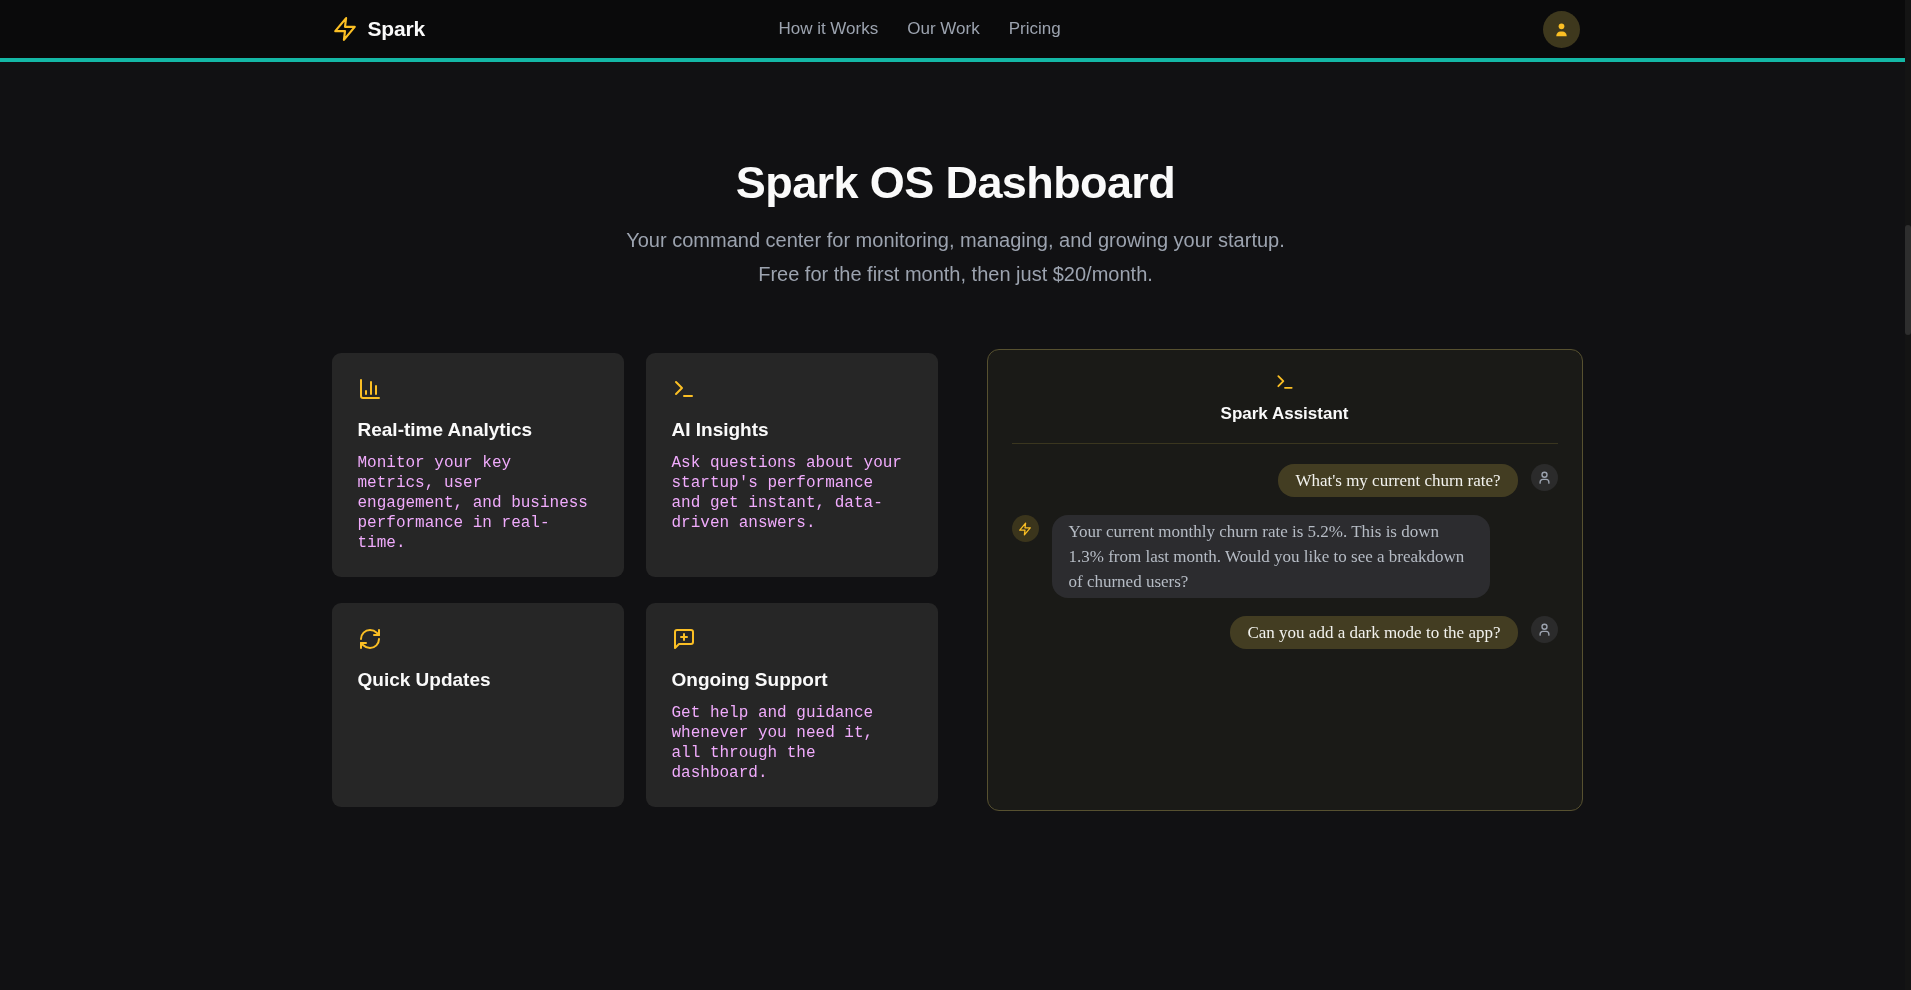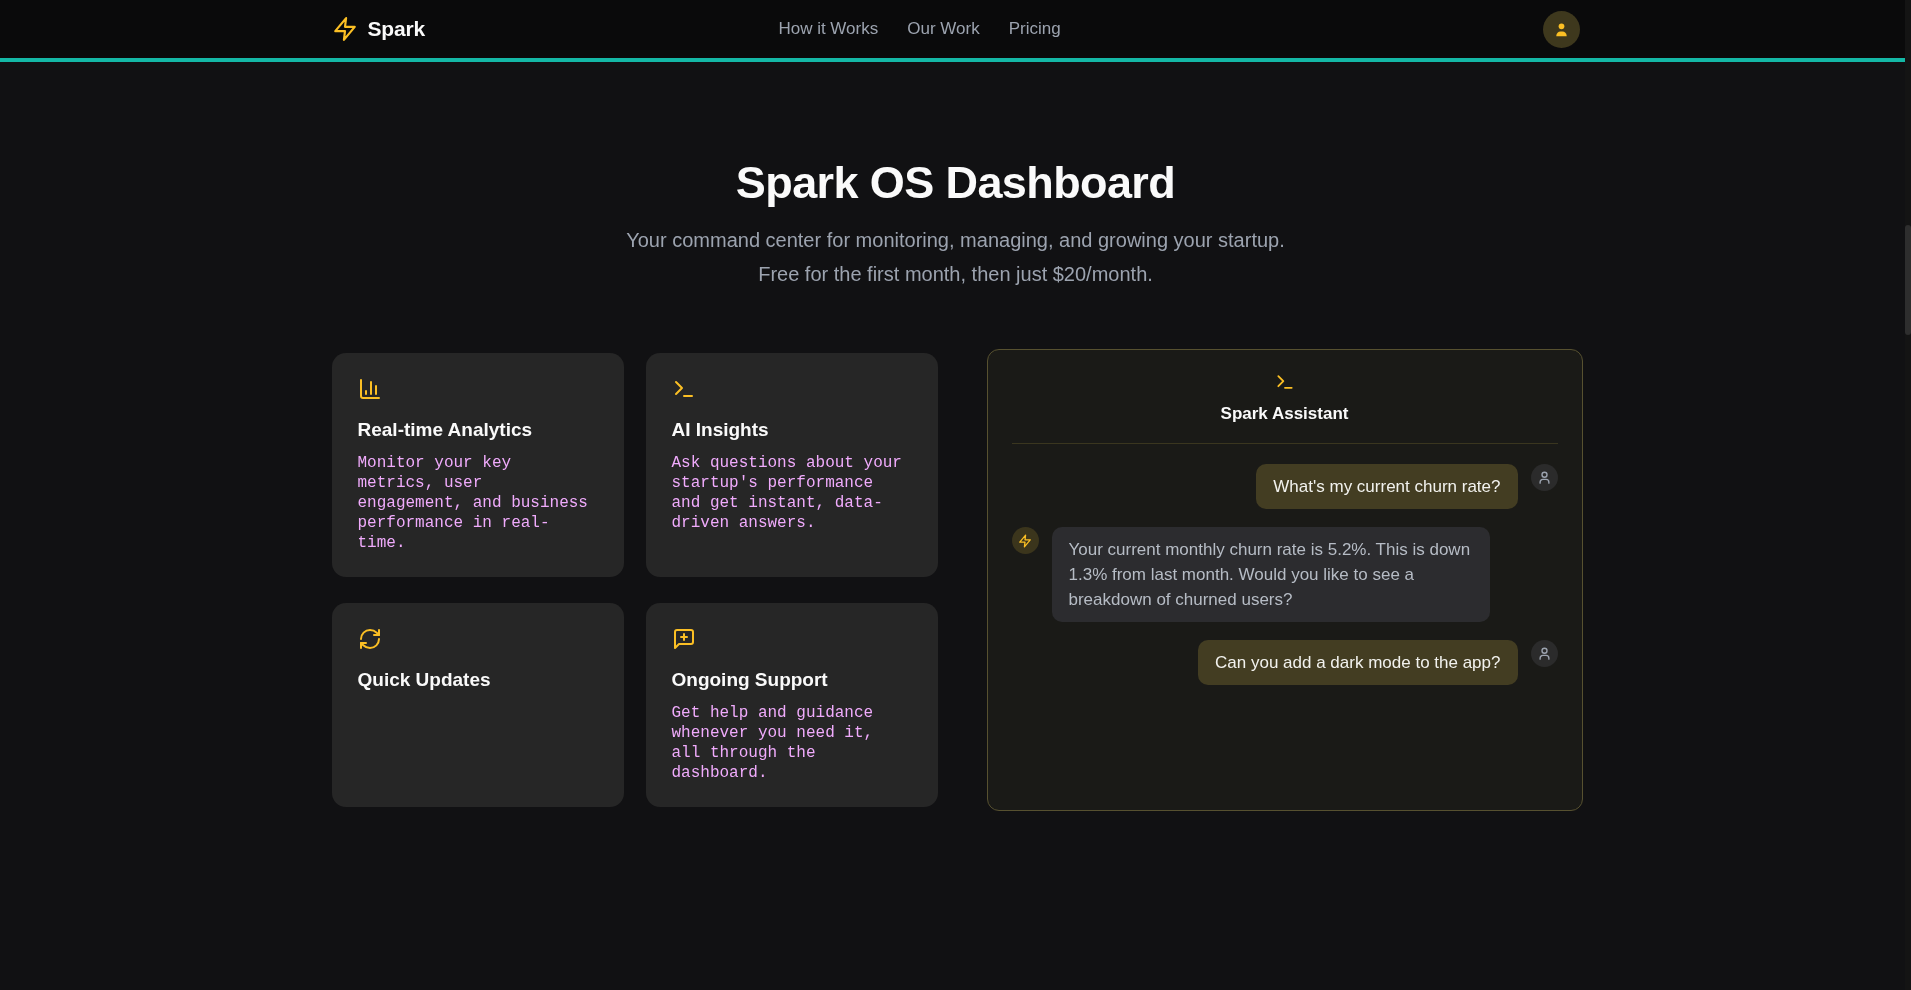--- a/index.html
+++ b/index.html
@@ -50,21 +50,21 @@
   .main-row {
     width:1248px; margin:58px auto 0;
     display:flex; gap:49px; align-items:center;
   }
 
   
   .features-grid {
     display:grid; grid-template-columns:292px 292px;
     column-gap:22px; row-gap:26px; width:606px; flex:none;
   }
-  .card { background:#262626; border-radius:14px; padding:24px 26px; }
+  .card { background:#262626; border-radius:9px; padding:24px 26px; }
   .card-title { margin:18px 0 0; color:#fafafa; font-size:19px; font-weight:bold; line-height:22px; }
   .card-desc { margin:12px 0 0; color:#f0abfc; font-size:16px; line-height:20px;font-family:Liberation Mono, monospace; }
 
   
   .panel {
     width:596px; height:462px; flex:none;
     background:#1a1a17; border:1px solid #575130; border-radius:12px;
     padding:22px 24px;
   }
   .panel-header { display:flex; align-items:center; gap:12px;flex-direction:column; }
@@ -72,21 +72,21 @@
   .panel-divider { height:1px; background:#3a361f; margin-top:19px; }
   .messages { margin-top:20px; display:flex; flex-direction:column; gap:18px; }
   .msg { display:flex; gap:13px; align-items:flex-start; }
   .msg.user { justify-content:flex-end; }
   .msg-avatar {
     width:27px; height:27px; border-radius:50%; flex:none;
     display:flex; align-items:center; justify-content:center;
   }
   .msg-avatar.bot { background:#3b351c; }
   .msg-avatar.user { background:#2b2b2b; }
-  .bubble { border-radius:10px; padding:10px 17px; font-size:17px; line-height:25px; }
+  .bubble { border-radius:16px; padding:4px 17px; font-size:17px; line-height:25px;font-family:Liberation Serif, serif; }
   .bubble.user { background:#433d22; color:#f2f2ee; }
   .bubble.bot { background:#2c2c2f; color:#b6bcc5; max-width:438px; }
 
   
   .scrollbar { position:absolute; top:0; right:0; width:6px; height:990px; background:#141414; }
   .scroll-thumb { position:absolute; top:225px; right:0; width:6px; height:110px; background:#2e2e2e; border-radius:3px; }
 
   svg { display:block; }
 </style>
 </head>

